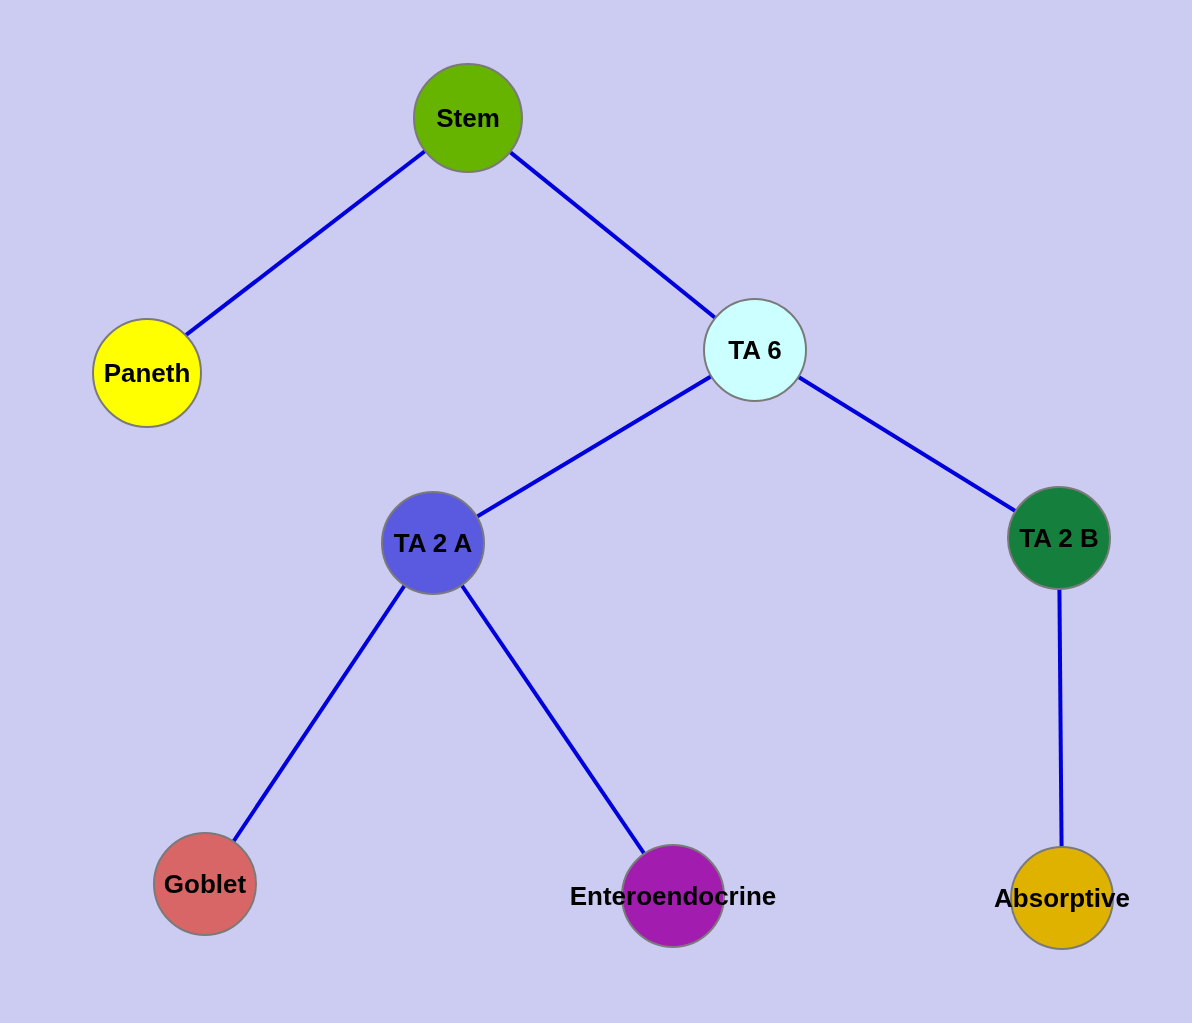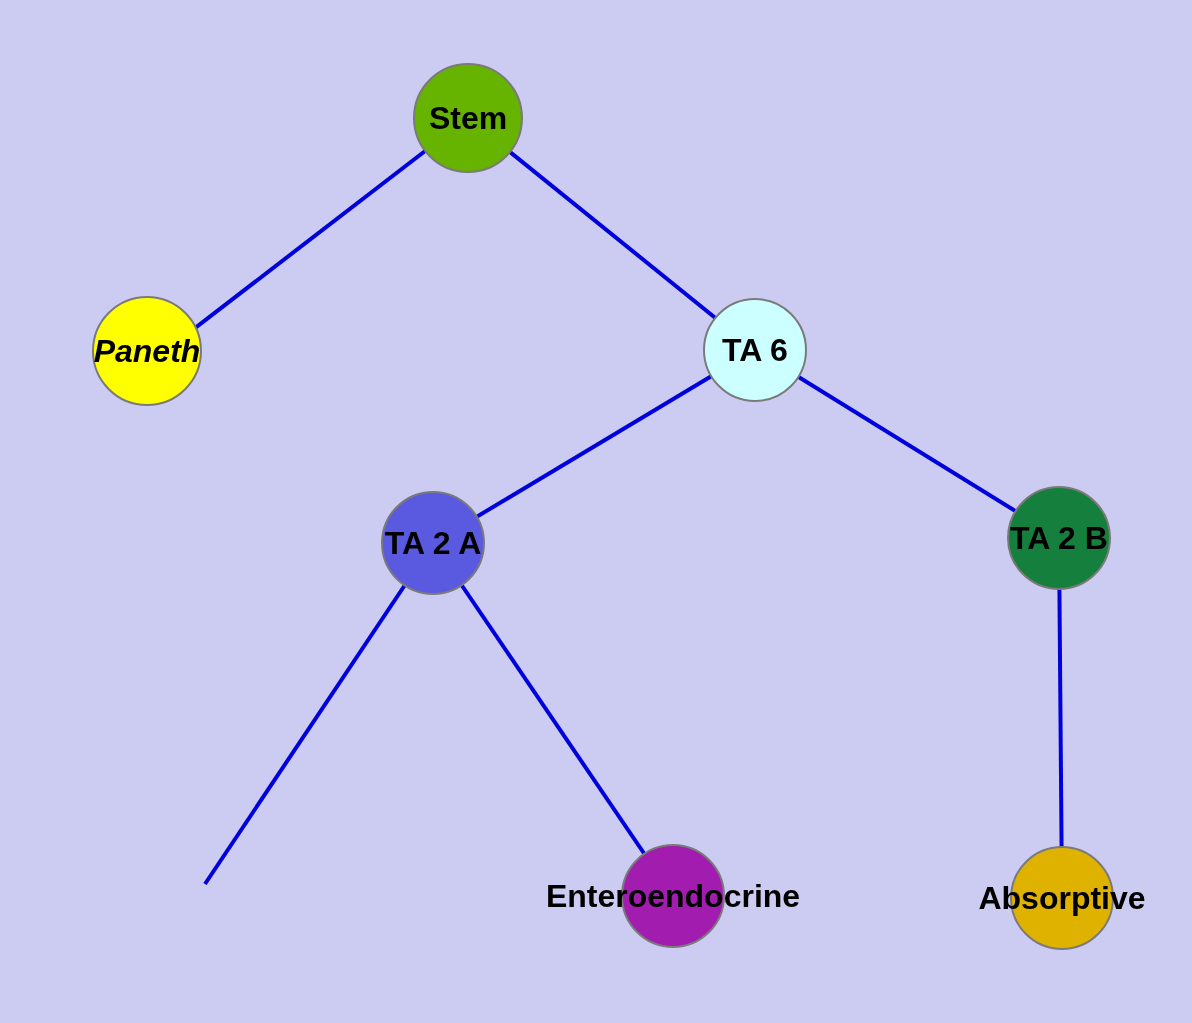--- a/index.html
+++ b/index.html
@@ -29,30 +29,30 @@
   .node {
     position: absolute;
     border-radius: 50%;
     border: 2px solid #7a7a7a;
     box-sizing: border-box;
     display: flex;
     align-items: center;
     justify-content: center;
   }
   .node-label {
-    font-size: 32px;
+    font-size: 26px;
     font-weight: bold;
     color: #000000;
     white-space: nowrap;
     line-height: 1;
     user-select: none;
   }
   
   #node-stem            { left: 413px; top:  63px; width: 110px; height: 110px; }
-  #node-paneth          { left:  92px; top: 296px; width: 110px; height: 110px; font-style: italic; }
+  #node-paneth          { left:  92px; top: 318px; width: 110px; height: 110px; }
   #node-ta1             { left: 703px; top: 298px; width: 104px; height: 104px; }
   #node-ta2a            { left: 381px; top: 491px; width: 104px; height: 104px; }
   #node-ta2b            { left: 1007px; top: 486px; width: 104px; height: 104px; }
   #node-goblet          { left: 153px; top: 832px; width: 104px; height: 104px; }
   #node-enteroendocrine { left: 621px; top: 844px; width: 104px; height: 104px; }
   #node-absorptive      { left: 1010px; top: 846px; width: 104px; height: 104px; }
 </style>
 </head>
 <body>
 
@@ -81,20 +81,23 @@
   </div>
 
   <div class="node" id="node-ta2a" style="background-color: rgb(90, 90, 224); align-items: center;">
     <span class="node-label">TA 2 A</span>
   </div>
 
   <div class="node" id="node-ta2b" style="background-color: #15803d;">
     <span class="node-label">TA 2 B</span>
   </div>
 
+  <div class="node" id="node-goblet" style="background-color: rgb(217, 102, 102);">
+    <span class="node-label">Goblet</span>
+  </div>
 
   <div class="node" id="node-enteroendocrine" style="background-color: #a21caf;">
     <span class="node-label">Enteroendocrine</span>
   </div>
 
   <div class="node" id="node-absorptive" style="background-color: rgb(224, 178, 0);">
     <span class="node-label">Absorptive</span>
   </div>
 
 </div>

